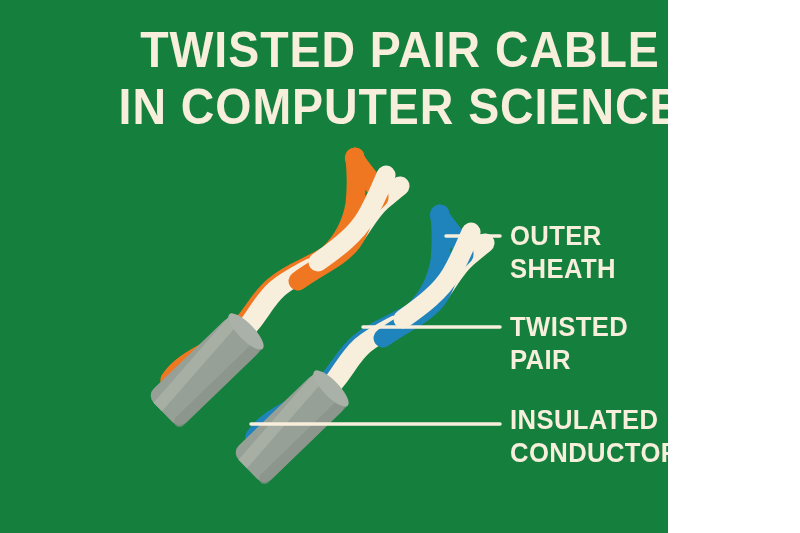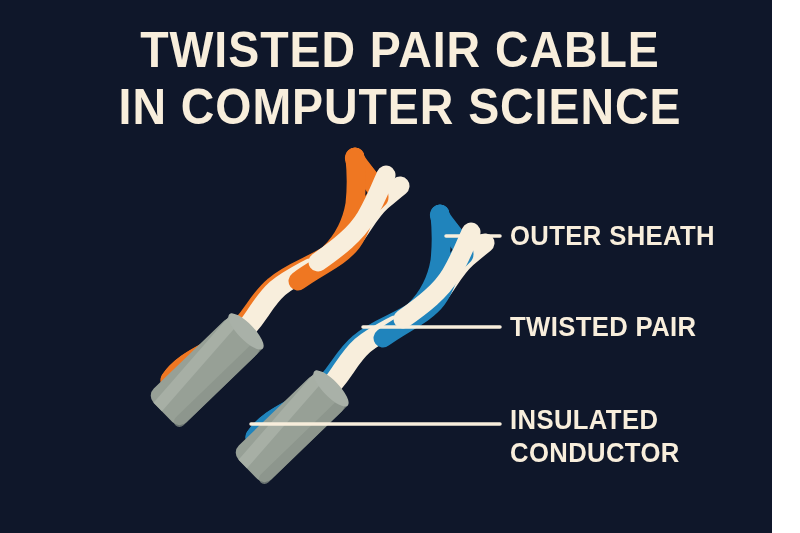--- a/index.html
+++ b/index.html
@@ -8,23 +8,23 @@
     padding: 0;
   }
   body {
     width: 800px;
     height: 533px;
     overflow: hidden;
     font-family: "Liberation Sans", sans-serif;
   }
   #poster {
     position: relative;
-    width: 772px;
+    width: 668px;
     height: 533px;
-    background: #0f172a;
+    background: #15803d;
     overflow: hidden;
   }
 
   
   .title-block {
     position: absolute;
     top: 22px;
     left: 0;
     width: 800px;
     text-align: center;

